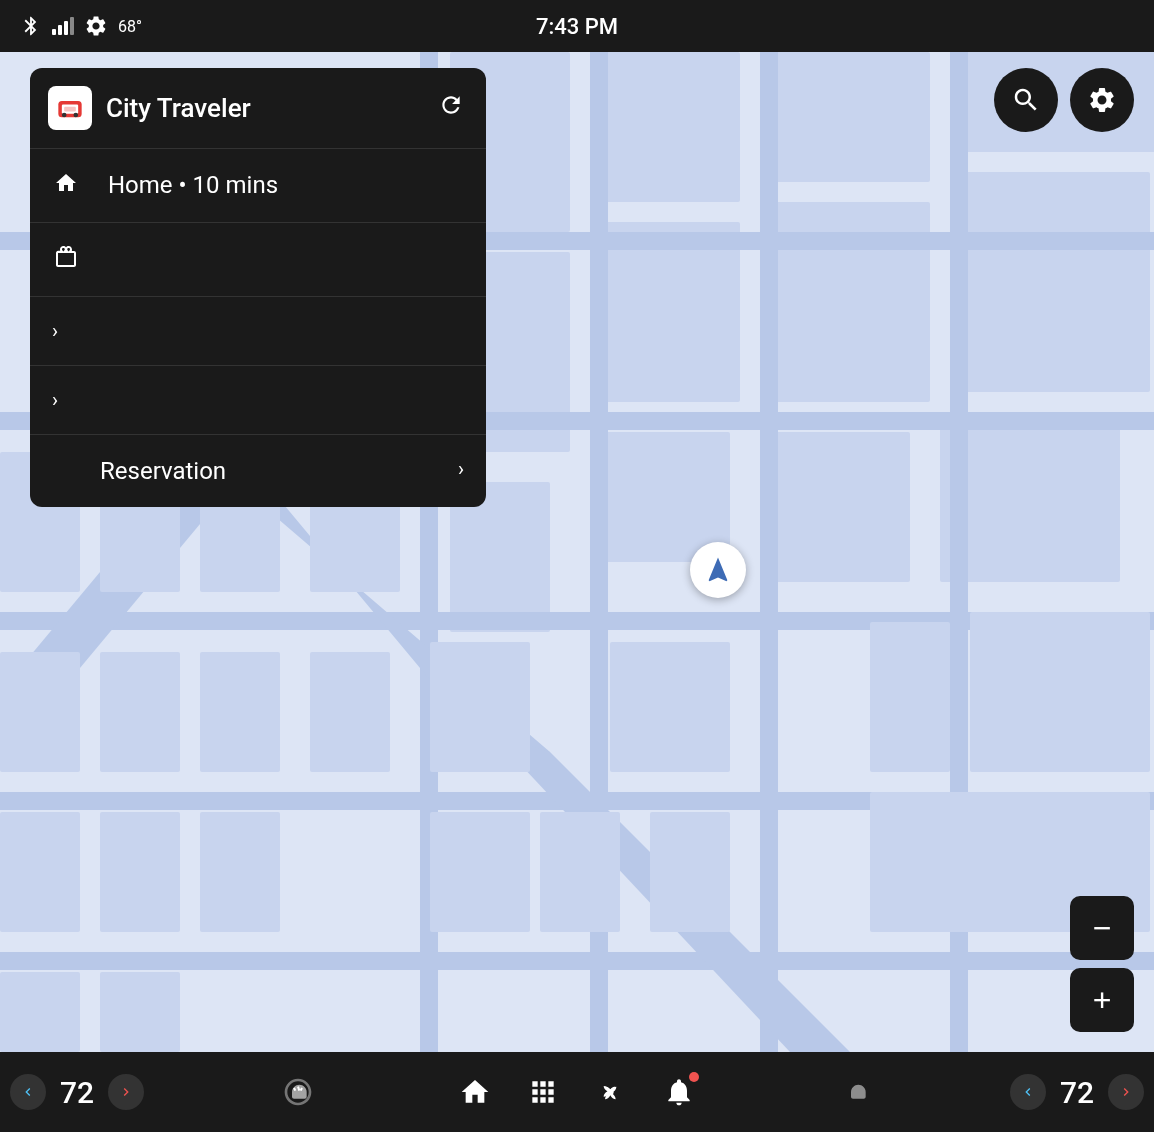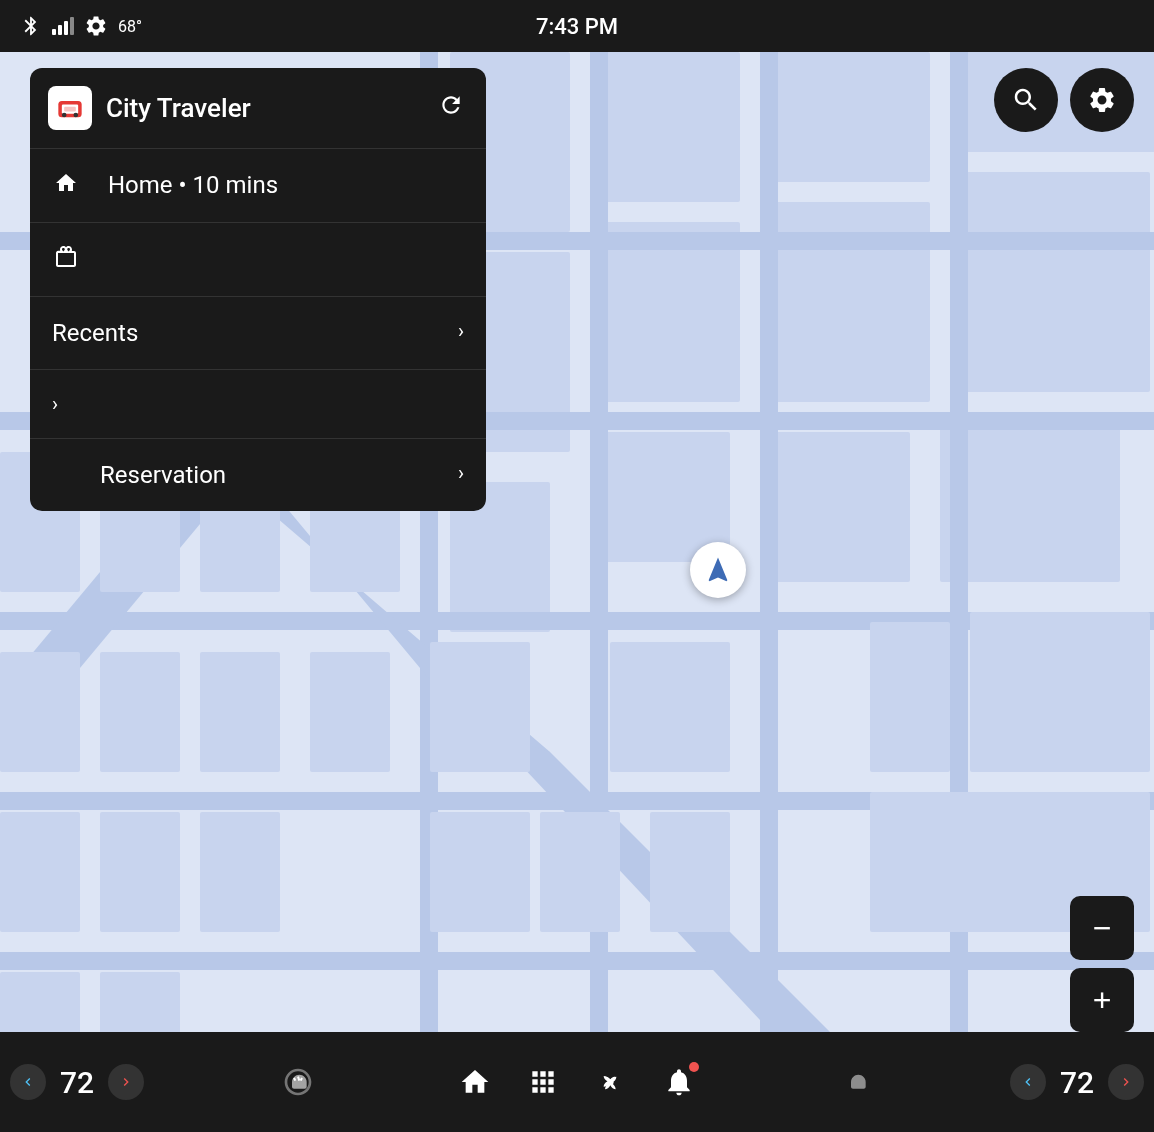--- a/index.html
+++ b/index.html
@@ -197,21 +197,21 @@
       display: flex;
       align-items: center;
       justify-content: center;
       box-shadow: 0 2px 8px rgba(0,0,0,0.3);
     }
 
     
     #bottom-bar {
       position: absolute;
       bottom: 0; left: 0; right: 0;
-      height: 100px;
+      height: 80px;
       background: #1a1a1a;
       display: flex;
       align-items: center;
       justify-content: space-between;
       padding: 0 10px;
       z-index: 100;
     }
     .bottom-temp-group {
       display: flex;
       align-items: center;
@@ -409,21 +409,20 @@
 
   <div class="nav-item">
     <span class="nav-item-icon">
       <svg width="24" height="24" viewBox="0 0 24 24" fill="white">
         <path d="M20 6h-2.18c.07-.44.18-.88.18-1.36C18 2.51 16.49 1 14.64 1c-1.04 0-1.96.46-2.59 1.19L12 2.41l-.05-.22C11.35 1.46 10.43 1 9.36 1 7.51 1 6 2.51 6 4.36c0 .48.11.92.18 1.36H4C2.9 6 2 6.9 2 8v12c0 1.1.9 2 2 2h16c1.1 0 2-.9 2-2V8c0-1.1-.9-2-2-2zm-5.36-3c.66 0 1.36.5 1.36 1.36 0 .98-.96 1.81-1.38 2.14-.42-.34-1.38-1.16-1.38-2.14C13.24 3.5 13.94 3 14.64 3zM9.36 3c.7 0 1.4.5 1.4 1.36 0 .98-.96 1.81-1.38 2.14C8.96 6.16 8 5.34 8 4.36 8 3.5 8.66 3 9.36 3zM20 20H4V8h16v12z"></path>
       </svg>
     </span>
   </div>
 
   <div class="nav-item">
-    <span class="nav-item-text">Recents</span>
     <span class="nav-item-chevron">›</span>
   </div>
 
   <div class="nav-item">
     <span class="nav-item-chevron">›</span>
   </div>
 
   <div class="nav-item" style="border-bottom:none;margin-left:48px;">
     <span class="nav-item-text">Reservation</span>
     <span class="nav-item-chevron">›</span>

